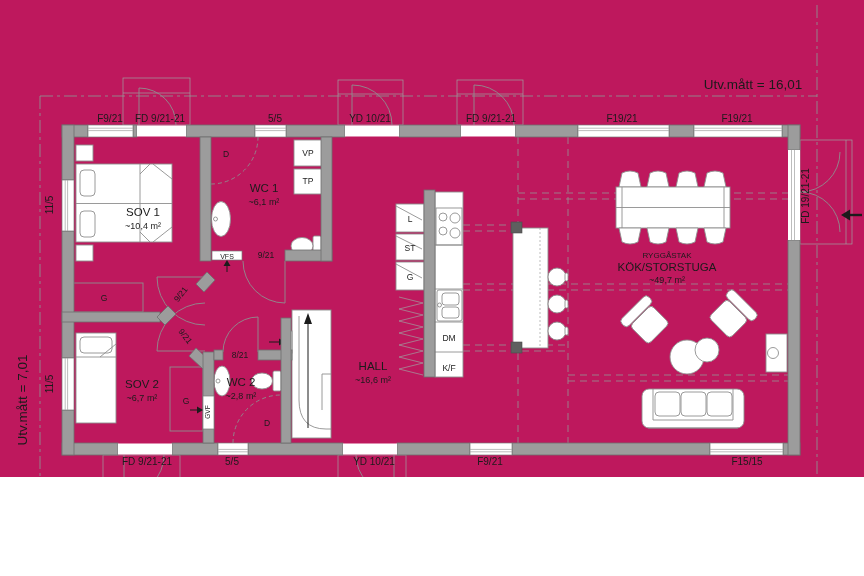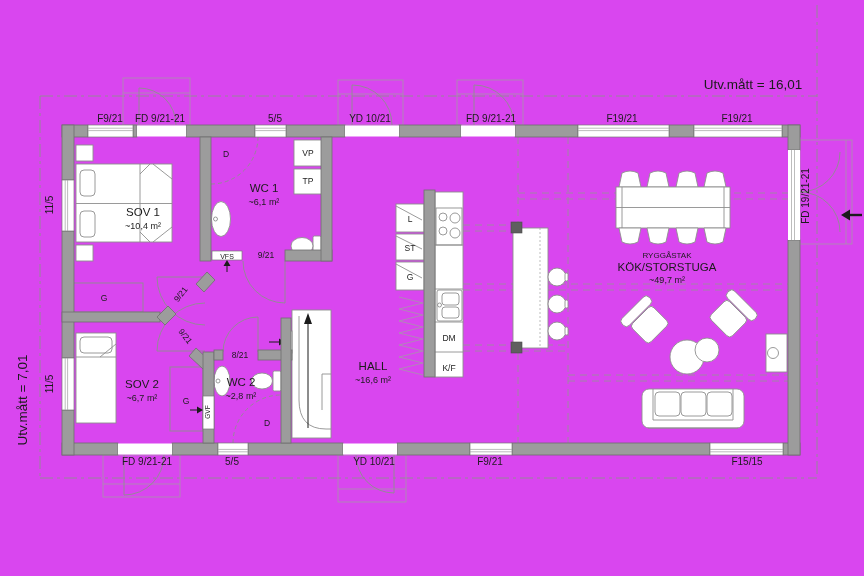--- a/index.html
+++ b/index.html
@@ -1,16 +1,16 @@
 <!DOCTYPE html>
 <html><head>
 <meta charset="utf-8">
 <style>
   html,body{margin:0;padding:0;background:#ffffff;}
-  .stage{position:relative;width:864px;height:576px;background:#d946ef;overflow:hidden;
+  .stage{position:relative;width:864px;height:477px;background:#be185d;overflow:hidden;
          font-family:"Liberation Sans",sans-serif;}
   svg{position:absolute;left:0;top:0;}
   .wall{fill:#9c9c9c;stroke:#6f6f6f;stroke-width:.8;}
   .post{fill:#5f5f5f;stroke:#4c4c4c;stroke-width:.6;}
   .furn{fill:#ffffff;stroke:#8e8e8e;stroke-width:.9;}
   .furn2{fill:none;stroke:#8e8e8e;stroke-width:.9;}
   .thin{fill:none;stroke:#a0a0a0;stroke-width:.7;}
   .dash{fill:none;stroke:#949494;stroke-width:.8;stroke-dasharray:7 5;}
   .dashdot{fill:none;stroke:#8f8f8f;stroke-width:.9;stroke-dasharray:13 4 3 4;}
   .dsh{fill:none;stroke:#8e8e8e;stroke-width:.9;stroke-dasharray:4 3;}

